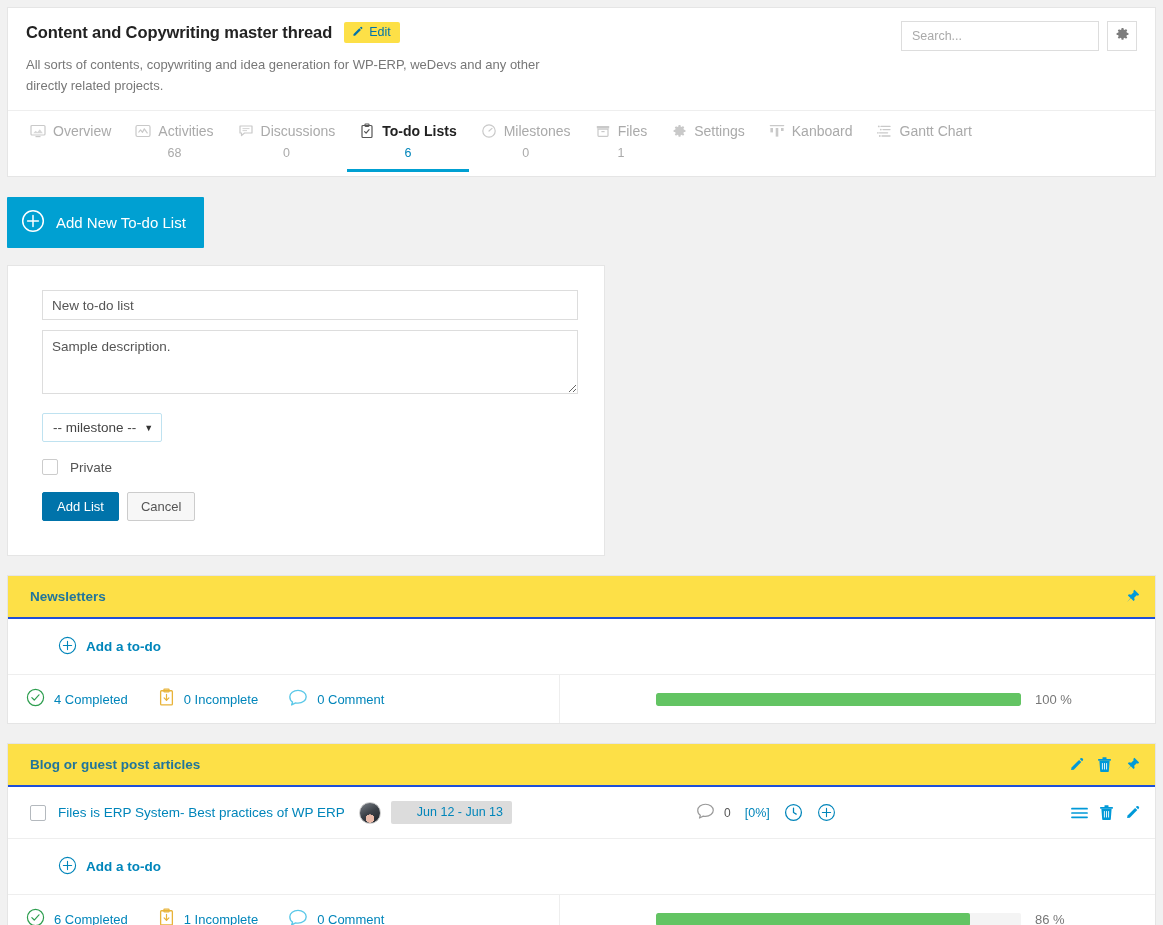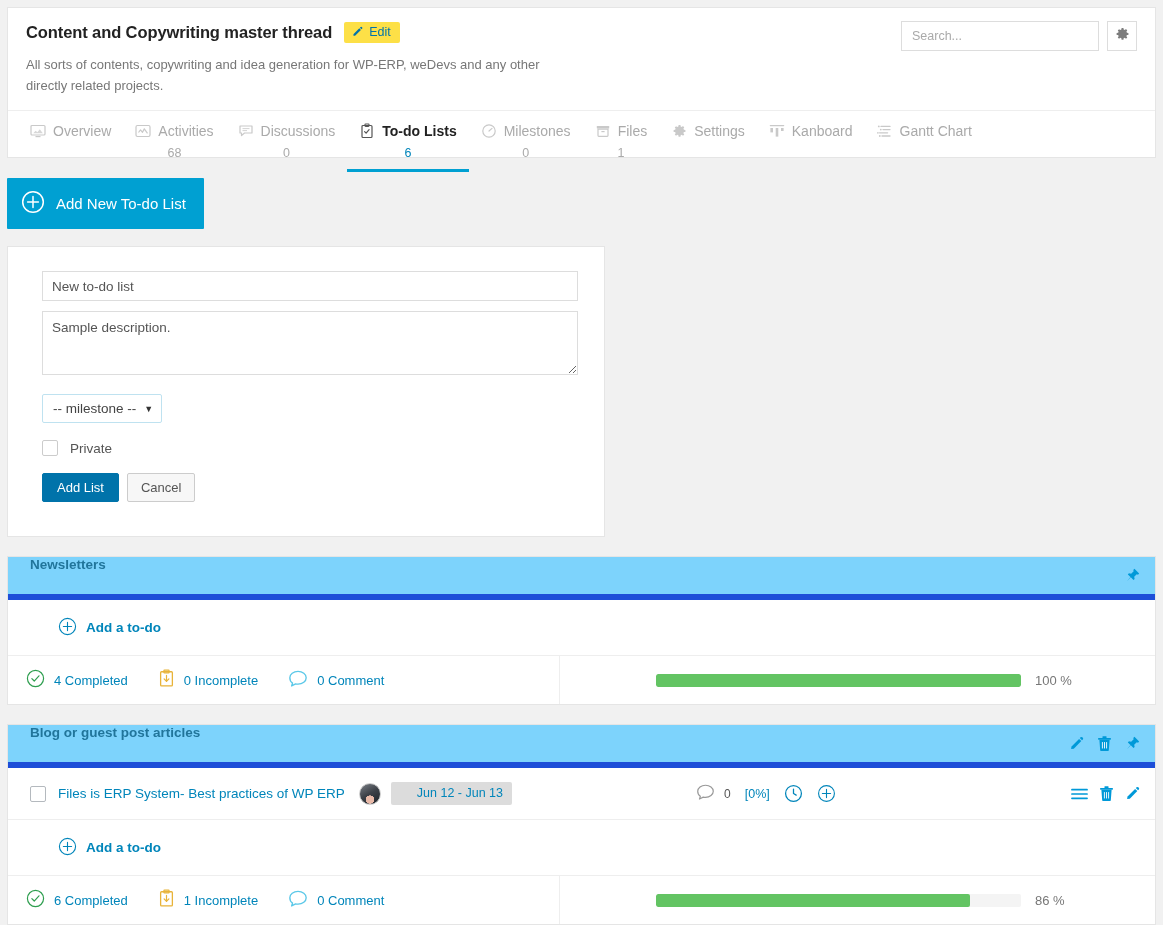--- a/index.html
+++ b/index.html
@@ -74,21 +74,21 @@
     display: flex; align-items: center; justify-content: center;
     cursor: pointer;
   }
 
   
   .tabs {
     border-top: 1px solid #eee;
     display: flex;
     align-items: flex-start;
     padding: 0 10px;
-    height: 47px;
+    height: 66px;
   }
   .tab {
     display: flex;
     flex-direction: column;
     align-items: center;
     padding: 12px 12px 0 12px;
     height: 61px;
     cursor: pointer;
     position: relative;
   }
@@ -204,24 +204,25 @@
     border-radius: 2px; cursor: pointer;
   }
 
   
   .list-card {
     background: #fff;
     border: 1px solid #e5e5e5;
     margin: 19px 7px 0 7px;
   }
   .list-head {
-    background: #7dd3fc;
-    border-bottom: 6px solid #1d4ed8;
+    background: #fde047;
+    border-bottom: 2px solid #1d4ed8;
     height: 43px;
     display: flex;
+    align-items: center;
     padding: 0 14px 0 22px;
     position: relative;
   }
   .list-title {
     font-size: 13.5px;
     font-weight: bold;
     color: #21759b;
   }
   .head-actions {
     margin-left: auto;

